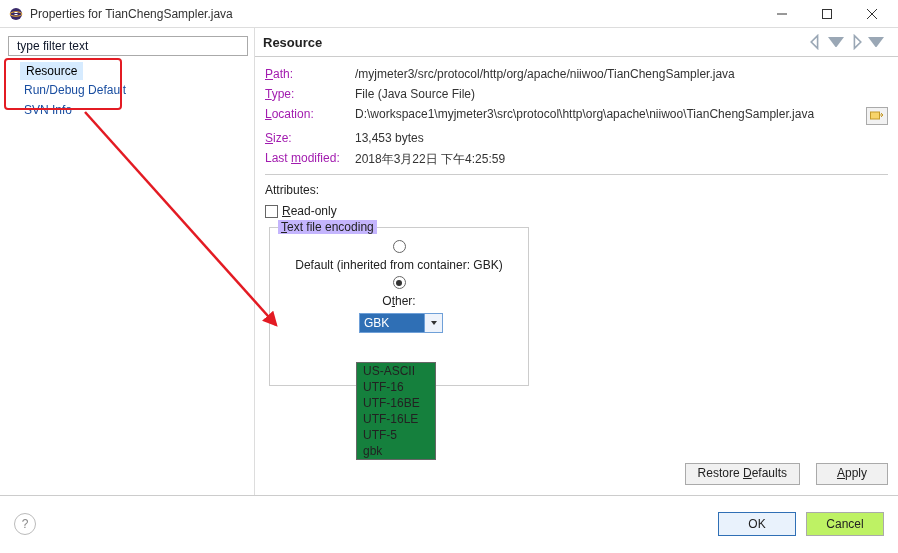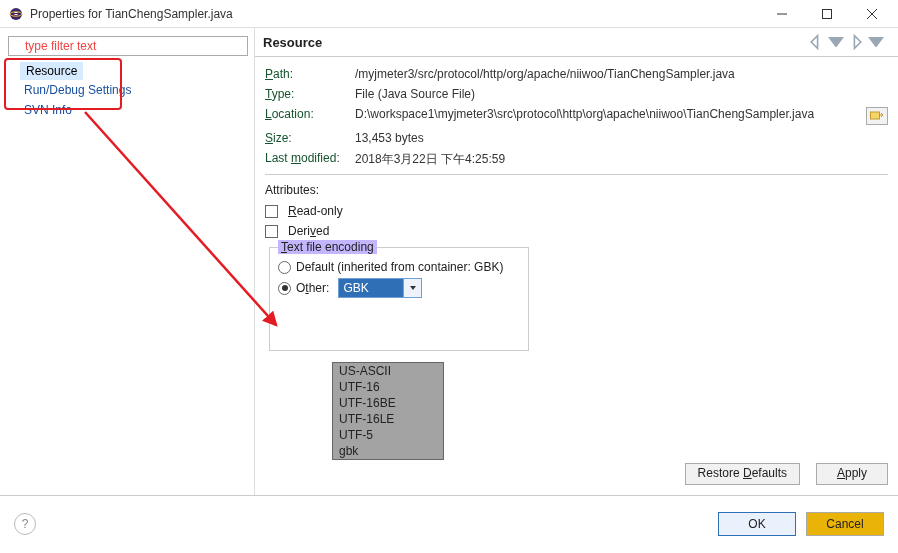--- a/index.html
+++ b/index.html
@@ -9,73 +9,73 @@
 .titlebar { height: 28px; display: flex; align-items: center; padding: 0 4px; border-bottom: 1px solid #ddd; background: #fff; }
 .titlebar .eclipse-icon { width: 16px; height: 16px; margin: 0 6px 0 4px; }
 .titlebar .title { flex: 1; font-size: 12px; color: #333; }
 .titlebar .win-controls { display: flex; }
 .titlebar .win-btn { width: 45px; height: 28px; display: flex; align-items: center; justify-content: center; color: #333; }
 .titlebar .win-btn svg { width: 10px; height: 10px; }
 
 
 .main { display: flex; height: 467px; }
 .left-panel { width: 255px; border-right: 1px solid #ddd; padding: 6px 4px; position: relative; }
-.filter-input { width: 240px; height: 20px; border: 1px solid #aaa; padding: 2px 16px; color: #ef4444; margin: 2px 0 6px 4px; }
+.filter-input { width: 240px; height: 20px; border: 1px solid #aaa; padding: 2px 8px; color: #0f172a; margin: 2px 0 6px 4px; }
 .tree { padding-left: 16px; }
 .tree-item { padding: 3px 4px; color: #1a4ea0; cursor: default; }
 .tree-item.selected { background: #d6ebff; color: #000; display: inline-block; padding: 2px 6px; }
 .red-box { position: absolute; border: 2px solid #e31b23; border-radius: 4px; pointer-events: none; }
 .red-box.box1 { left: 4px; top: 30px; width: 118px; height: 52px; }
 
 .right-panel { flex: 1; position: relative; padding: 0; }
 .section-header { display: flex; align-items: center; justify-content: space-between; border-bottom: 1px solid #ccc; padding: 6px 8px; background: #fff; }
 .section-header .title { font-weight: bold; font-size: 13px; }
 .nav-arrows { display: flex; gap: 4px; align-items: center; padding-right: 6px; }
 .nav-arrow { width: 16px; height: 16px; display: flex; align-items: center; justify-content: center; color: #9aa7b5; }
 
 .props { padding: 10px 10px 0 10px; }
 .prop-row { display: flex; margin-bottom: 6px; }
-.prop-label { width: 90px; color: #14532d; }
+.prop-label { width: 90px; color: #a21caf; }
 .prop-label .u { text-decoration: underline; }
 .prop-value { flex: 1; color: #333; }
 .show-in-btn { width: 22px; height: 18px; border: 1px solid #aaa; background: #f2f2f2; display: flex; align-items: center; justify-content: center; margin-left: 6px; }
 .show-in-btn svg { width: 14px; height: 12px; }
 
 .divider { border: none; border-top: 1px solid #ccc; margin: 6px 10px; }
 
 .attrs { padding: 0 10px; }
-.check-row { display: flex; align-items: center; gap: 10px; padding: 3px 0; }
+.check-row { display: flex; align-items: center; gap: 4px; padding: 3px 0; }
 .check-row .box { width: 13px; height: 13px; border: 1px solid #666; display: flex; align-items: center; justify-content: center; background: #fff; }
 .check-row.checked .box::after { content: ""; width: 8px; height: 8px; background: none; }
 .check-row.checked .box svg { width: 10px; height: 10px; }
 .check-row .lbl .u { text-decoration: underline; }
 
 .encoding-group { margin: 6px 4px 0 4px; border: 1px solid #ccc; padding: 4px 8px 50px 8px; width: 260px; position: relative; }
 .encoding-group .legend { position: relative; top: -12px; background: #c4b5fd; padding: 0 3px; display: inline-block; }
 .encoding-group .legend .u { text-decoration: underline; }
-.radio-row { display: flex; align-items: center; gap: 5px; padding: 2px 0; }
+.radio-row { display: flex; align-items: center; gap: 5px; padding: 2px 0; flex-direction: column; }
 .radio-row .radio { width: 13px; height: 13px; border: 1px solid #666; border-radius: 50%; display: flex; align-items: center; justify-content: center; background: #fff; }
 .radio-row.selected .radio::after { content: ""; width: 6px; height: 6px; background: #333; border-radius: 50%; }
 .radio-row .lbl .u { text-decoration: underline; }
 
 .combo { display: inline-flex; border: 1px solid #6fa0d8; height: 20px; margin-left: 4px; }
 .combo .combo-text { width: 64px; padding: 2px 4px; background: #2f6fb5; color: #fff; }
 .combo .combo-btn { width: 18px; border-left: 1px solid #6fa0d8; display: flex; align-items: center; justify-content: center; background: #eef3fb; }
 .combo .combo-btn svg { width: 8px; height: 8px; }
 
-.dropdown { position: absolute; left: 332px; top: 362px; width: 112px; border: 1px solid #666; background: #a3a3a3; z-index: 10; }
+.dropdown { position: absolute; left: 356px; top: 362px; width: 80px; border: 1px solid #666; background: #15803d; z-index: 10; }
 .dropdown .opt { padding: 1px 6px; color: #222; }
 
 .bottom-right { position: absolute; right: 10px; bottom: 10px; display: flex; gap: 16px; }
 .btn { height: 22px; border: 1px solid #aaa; background: #f1f1f1; padding: 2px 12px; min-width: 72px; text-align: center; }
 
 .footer { border-top: 1px solid #ccc; height: 56px; display: flex; align-items: center; justify-content: space-between; padding: 0 14px; }
 .help-btn { width: 22px; height: 22px; border: 1px solid #bbb; border-radius: 50%; display: flex; align-items: center; justify-content: center; color: #888; }
 .footer-actions { display: flex; gap: 10px; }
-.fbtn { width: 78px; height: 24px; border: 1px solid #aaa; background: #eab308; display: flex; align-items: center; justify-content: center; }
+.fbtn { width: 78px; height: 24px; border: 1px solid #aaa; background: #bef264; display: flex; align-items: center; justify-content: center; }
 .fbtn.ok { border: 1px solid #2f6fb5; background: #e9f2fc; }
 
 
 .arrow-svg { position: absolute; left: 0; top: 0; width: 898px; height: 553px; pointer-events: none; z-index: 5; }
 </style>
 </head>
 <body>
 
 <div class="titlebar">
   <span class="eclipse-icon">
@@ -107,21 +107,21 @@
   </div>
 </div>
 
 <div class="main">
 
   <div class="left-panel">
     <div class="red-box box1"></div>
     <input class="filter-input" value="type filter text" style="">
     <div class="tree">
       <div class="tree-item selected">Resource</div>
-      <div class="tree-item">Run/Debug Settings</div>
+      <div class="tree-item">Run/Debug Default</div>
       <div class="tree-item">SVN Info</div>
     </div>
   </div>
 
   <div class="right-panel">
     <div class="section-header">
       <span class="title">Resource</span>
       <div class="nav-arrows">
         <span class="nav-arrow">
             <svg viewBox="0 0 10 10">
@@ -176,24 +176,20 @@
       </div>
     </div>
 
     <hr class="divider">
 
     <div class="attrs">
       <div style="padding:2px 0 4px 0;">Attributes:</div>
       <div class="check-row">
         <span class="box"></span>
         <span class="lbl"><span class="u">R</span>ead-only</span>
-      </div>
-      <div class="check-row">
-        <span class="box"></span>
-        <span class="lbl">Deri<span class="u">v</span>ed</span>
       </div>
 
       <div class="encoding-group">
         <span class="legend"><span class="u">T</span>ext file encoding</span>
         <div class="radio-row" style="margin-top:-8px;">
           <span class="radio"></span>
           <span class="lbl">Default (inherited from container: GBK)</span>
         </div>
         <div class="radio-row selected">
           <span class="radio"></span>

